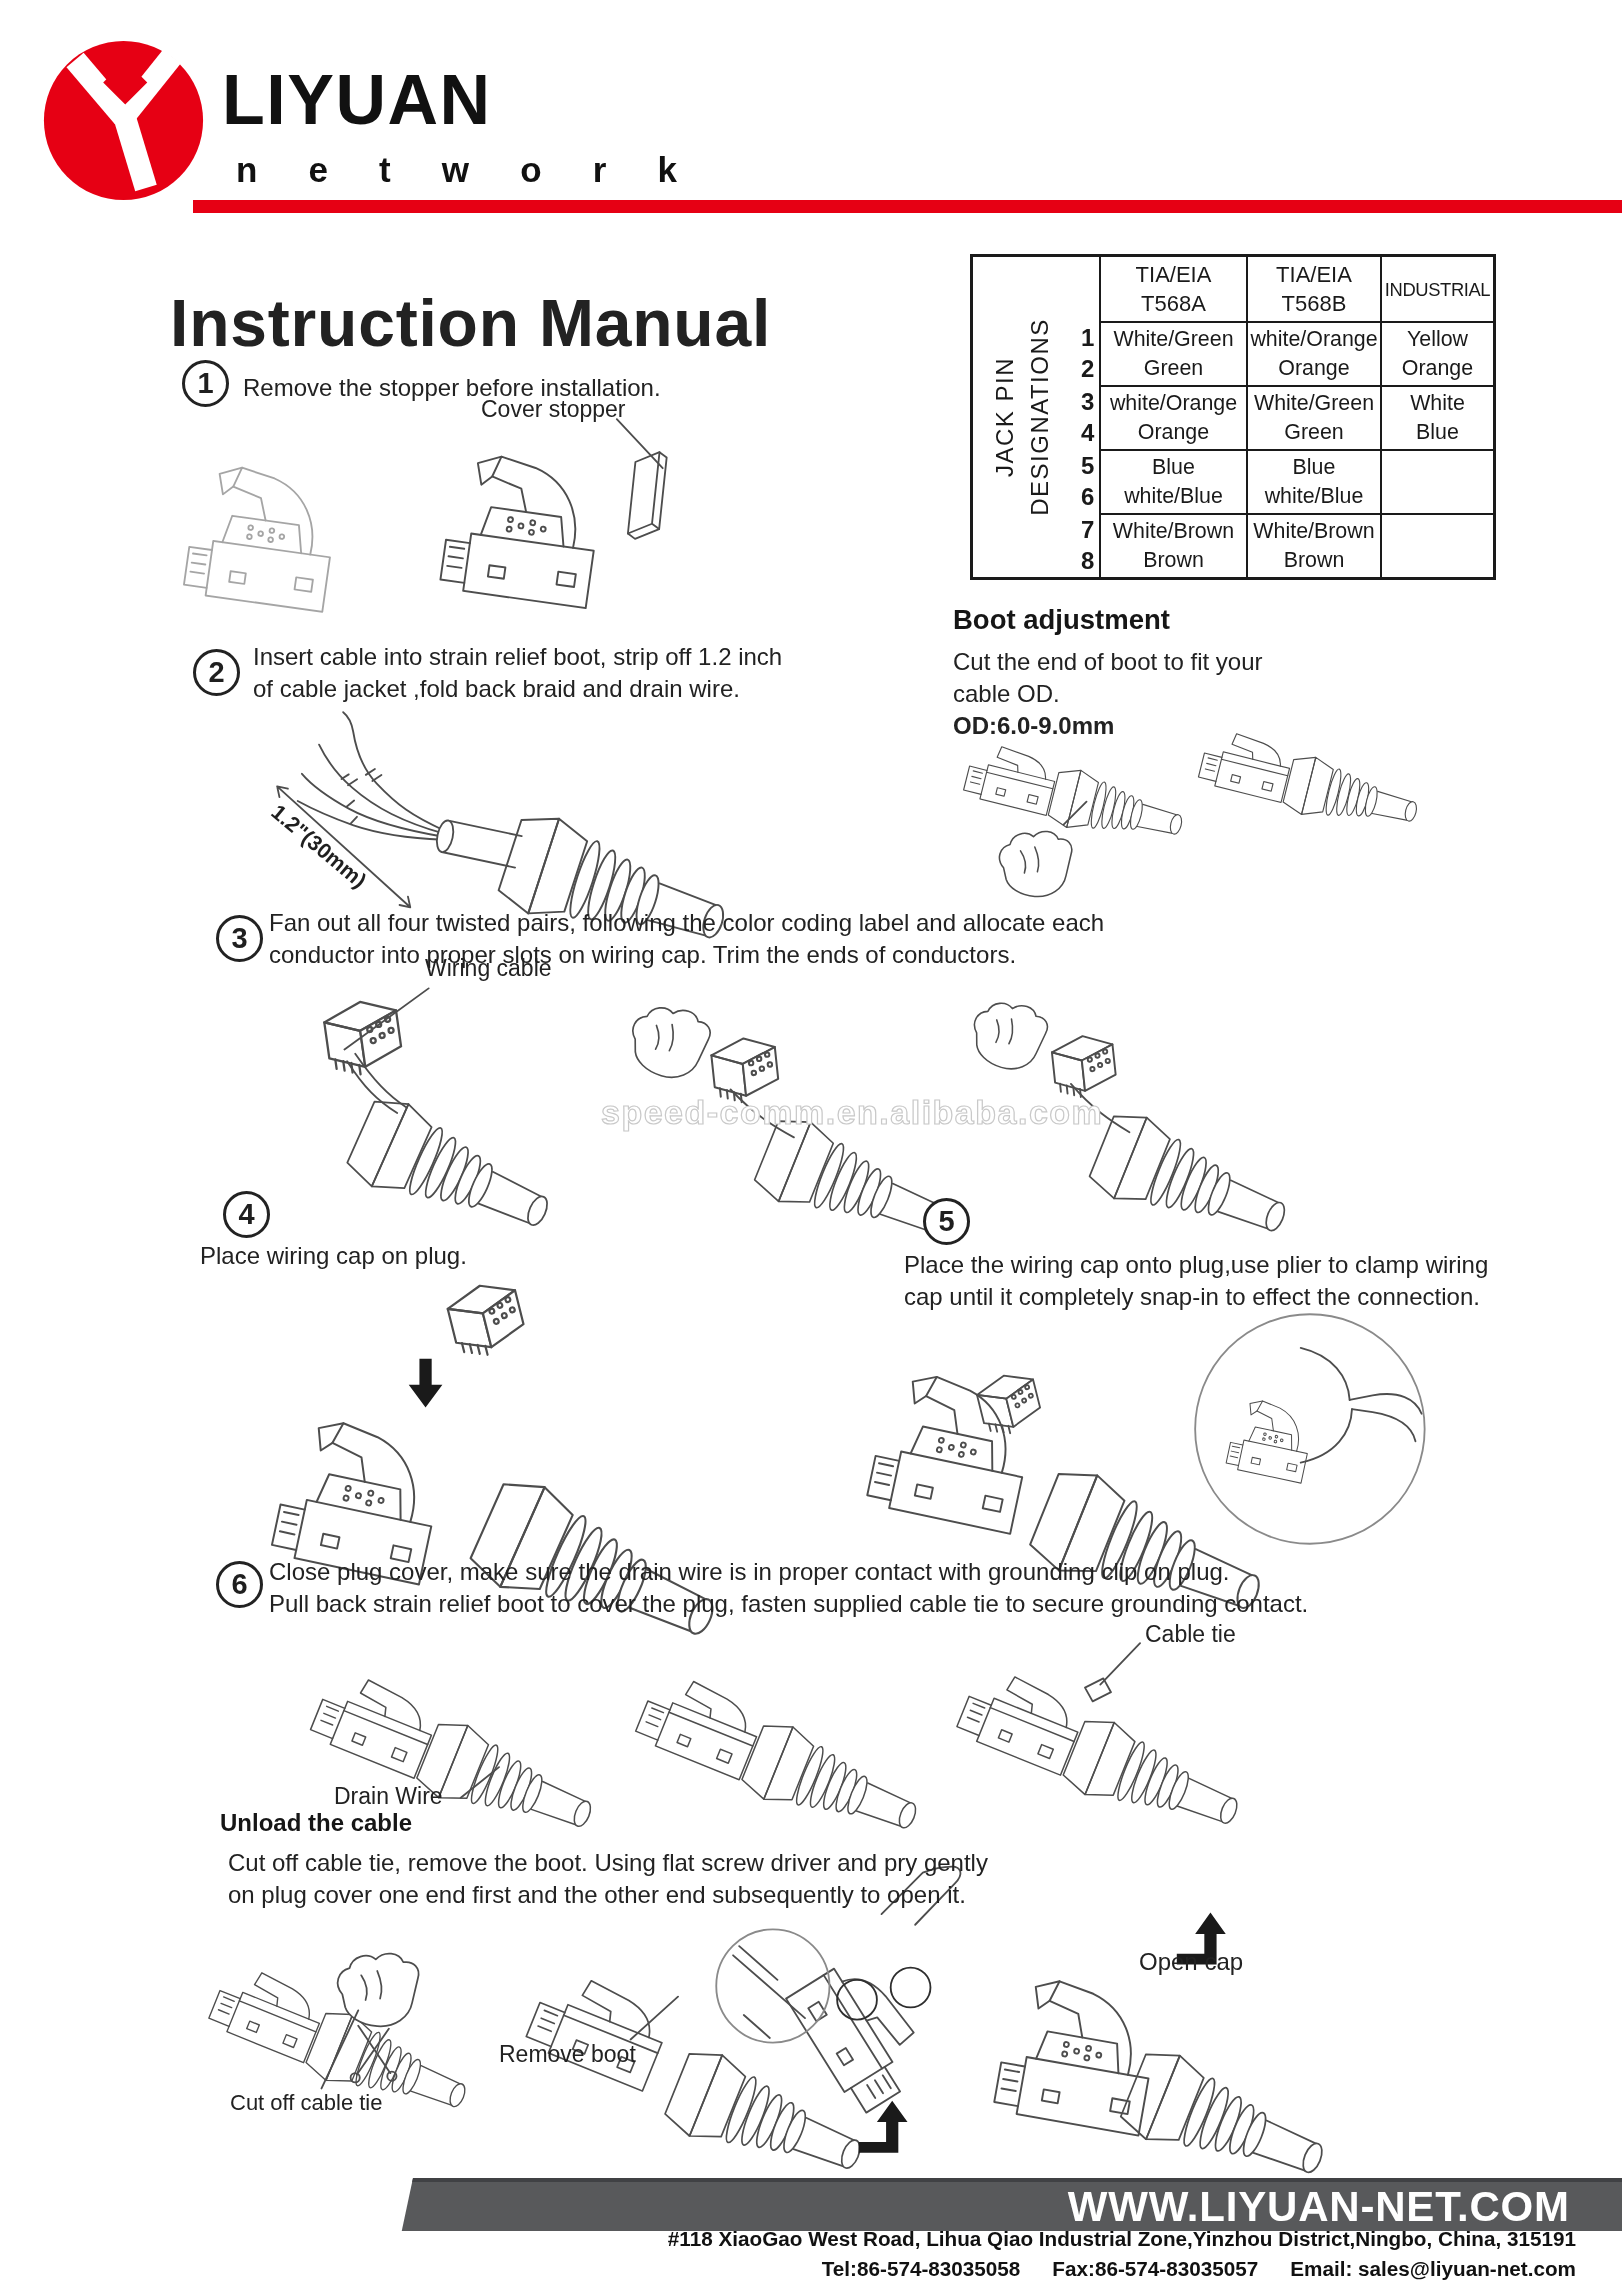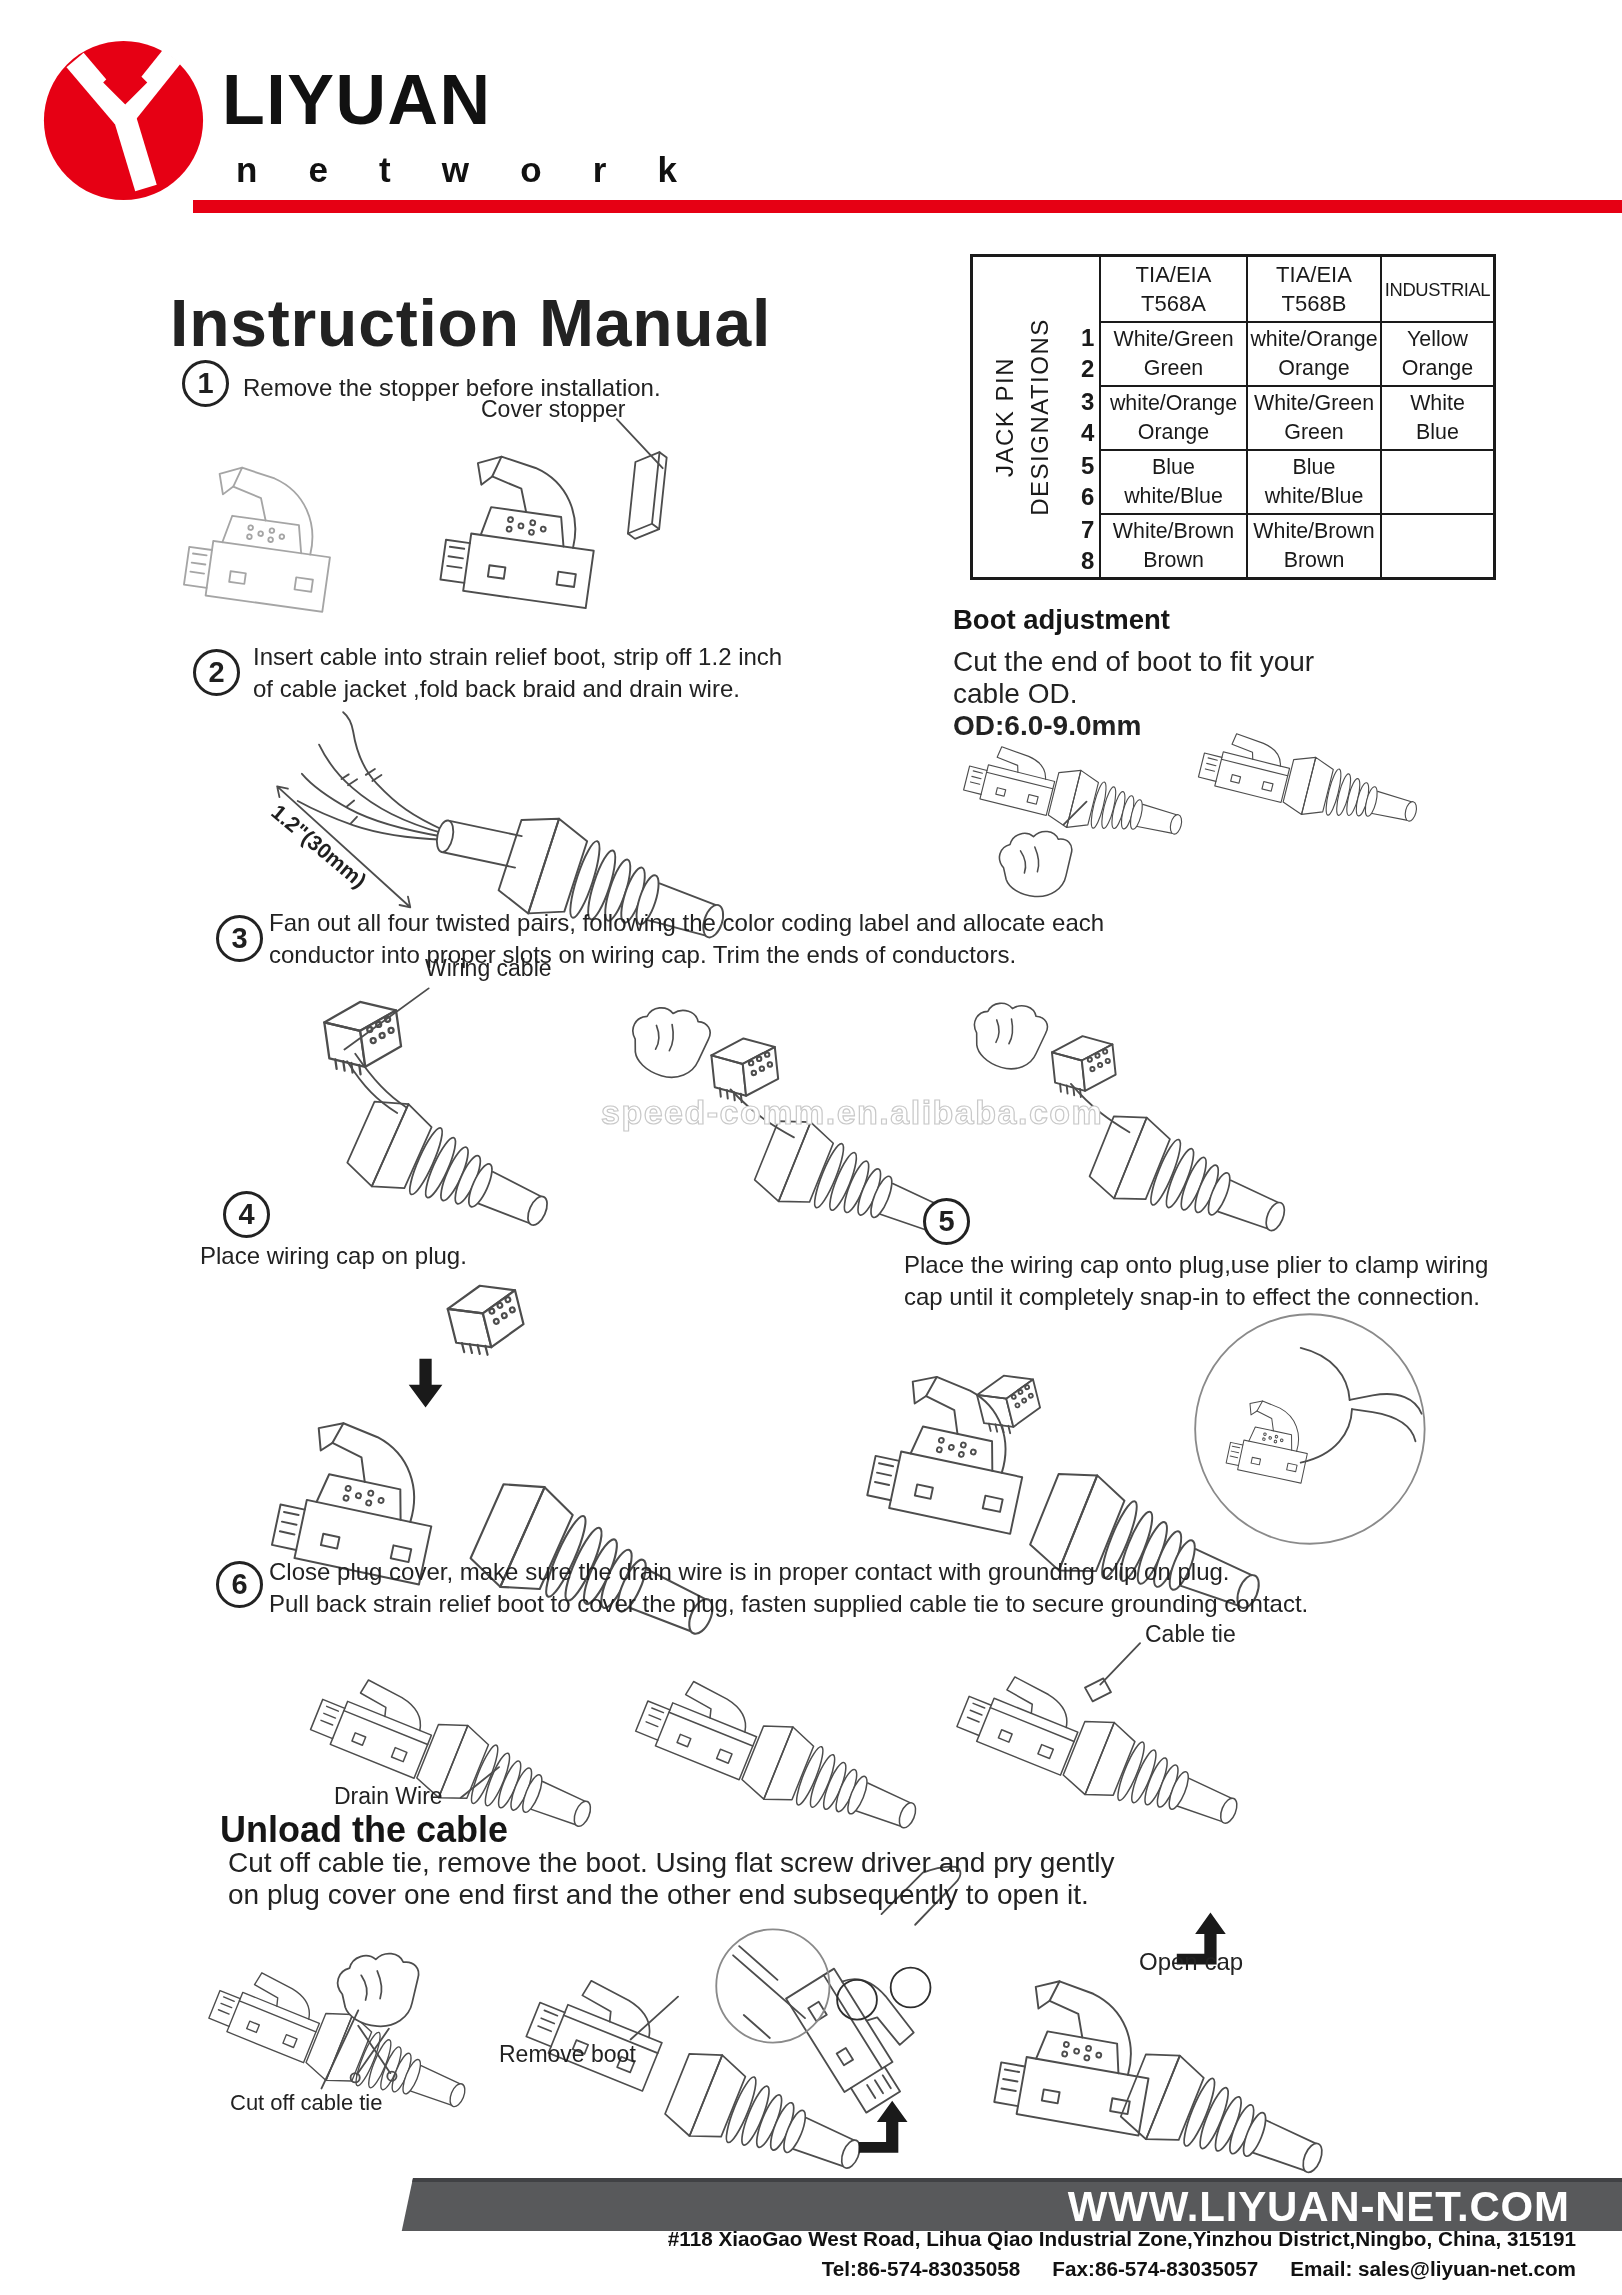--- a/index.html
+++ b/index.html
@@ -25,22 +25,22 @@
   #pt-nums{position:absolute;top:64px;right:4.6px;width:31px;}
   .pt-numrow{height:64px;display:flex;flex-direction:column;justify-content:center;}
   .pt-num{line-height:31px;font-size:24px;font-weight:bold;text-align:right;color:#1a1a1a;}
   #pt-grid{display:grid;grid-template-columns:145px 134px 113px;grid-template-rows:64px 64px 64px 64px 64px;}
   .pt-cell{display:flex;flex-direction:column;justify-content:center;text-align:center;font-size:21.4px;line-height:29px;color:#1a1a1a;overflow:hidden;}
   .pt-cell.cl{border-left:2.3px solid #1a1a1a;}
   .pt-cell.ct{border-top:2.3px solid #1a1a1a;}
   .pt-head{font-size:22px;line-height:29px;}
   .pt-ind{font-size:18.4px;letter-spacing:-0.4px;}
   
-  .sec-head{font-size:36px;font-weight:bold;color:#161616;z-index:3;}
-  .sec-text{font-size:28px;line-height:32px;color:#222;z-index:3;}
+  .sec-head{font-size:24px;font-weight:bold;color:#161616;z-index:3;}
+  .sec-text{font-size:24px;line-height:32px;color:#222;z-index:3;}
   
   #dim-label{left:282px;top:800px;font-size:21.4px;font-weight:bold;transform:rotate(40deg);transform-origin:left top;z-index:3;}
   #watermark{left:601px;top:1093px;font-size:34px;font-weight:bold;letter-spacing:1.5px;color:#ffffff;
              -webkit-text-stroke:1.2px #c9c9c9;text-shadow:0 0 0.8px #d8d8d8;z-index:2;}
   
   #footer-banner{left:413px;top:2178px;width:1255px;height:49px;background:#58595b;border-top:4.6px solid #404144;
                  transform:skewX(-12deg);transform-origin:top left;display:flex;align-items:center;justify-content:flex-end;z-index:3;}
   #footer-banner .inner{transform:skewX(12deg);padding-right:92px;color:#ffffff;font-size:42px;font-weight:bold;letter-spacing:0.8px;}
   #footer-addr{right:47px;top:2227px;font-size:20.7px;font-weight:bold;color:#111;text-align:right;z-index:3;}
   #footer-contact{right:47px;top:2257px;font-size:20.7px;font-weight:bold;color:#111;display:flex;gap:32px;z-index:3;}

